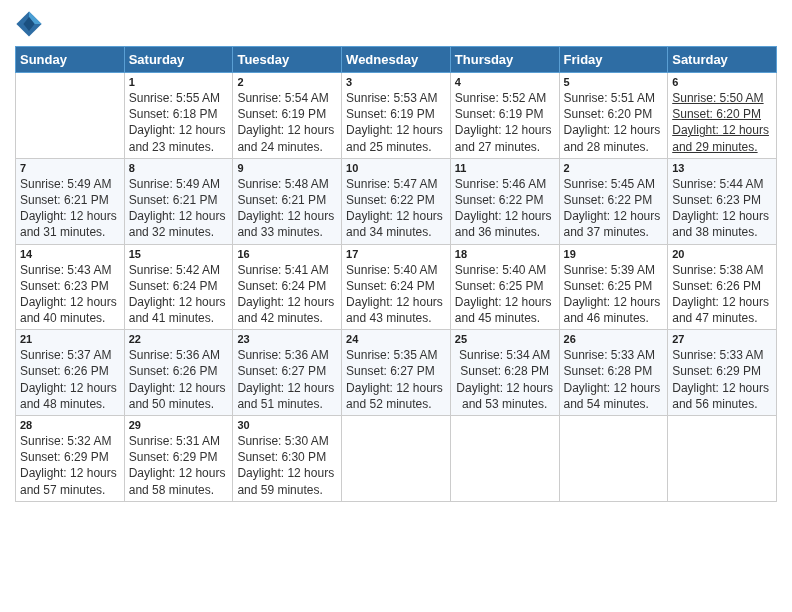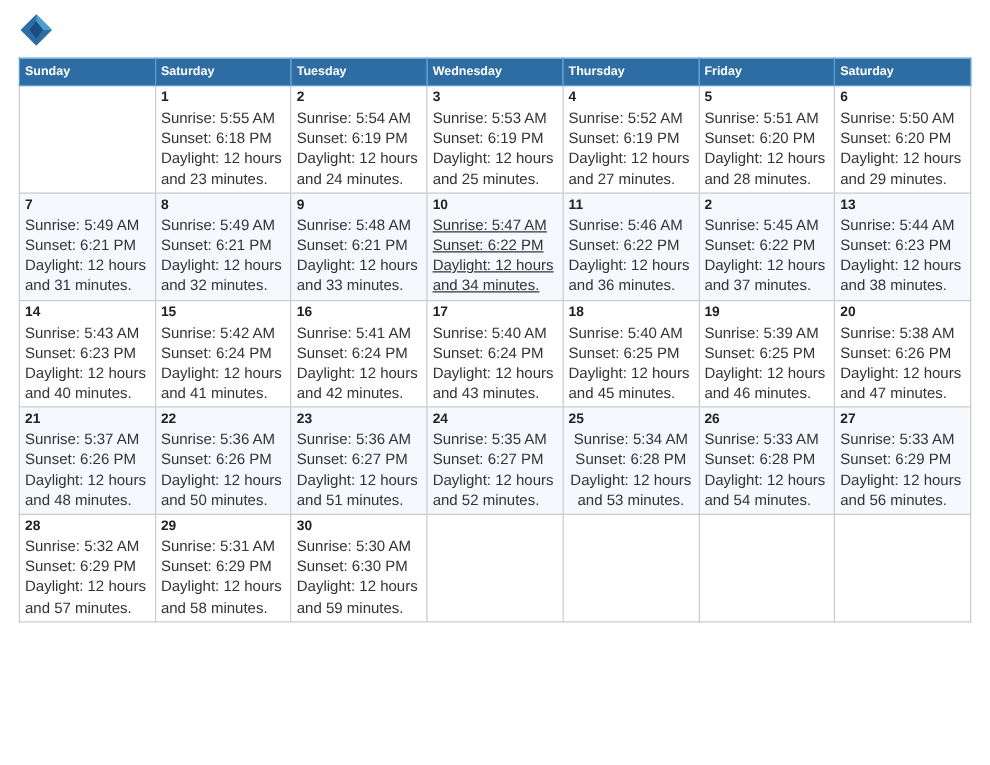--- a/index.html
+++ b/index.html
@@ -51,21 +51,21 @@
     .calendar {
       width: 100%;
       border-collapse: collapse;
       font-size: 9.5px;
     }
     .calendar thead th {
       background: #2e6da4;
       color: #fff;
       padding: 5px 4px;
       text-align: left;
-      font-size: 10px;
+      font-size: 13px;
       font-weight: bold;
       border: 1px solid #5a9fd4;
     }
     .calendar tbody td {
       border: 1px solid #ccc;
       vertical-align: top;
       padding: 3px 4px;
       width: calc(100% / 7);
       height: 82px;
     }
@@ -158,21 +158,21 @@
           </td>
           <td>
             <span class="day-num">5</span>
             <div class="cell-info" style="white-space: pre-line;">Sunrise: 5:51 AM
 Sunset: 6:20 PM
 Daylight: 12 hours
 and 28 minutes.</div>
           </td>
           <td>
             <span class="day-num">6</span>
-            <div class="cell-info" style="white-space: pre-line;">Sunrise: 5:50 AM
+            <div class="cell-info" style="white-space: pre-line; text-decoration: underline;">Sunrise: 5:50 AM
 Sunset: 6:20 PM
 Daylight: 12 hours
 and 29 minutes.</div>
           </td>
         </tr>
         <tr>
           <td>
             <span class="day-num">7</span>
             <div class="cell-info" style="white-space: pre-line;">Sunrise: 5:49 AM
 Sunset: 6:21 PM
@@ -188,21 +188,21 @@
           </td>
           <td>
             <span class="day-num">9</span>
             <div class="cell-info" style="white-space: pre-line;">Sunrise: 5:48 AM
 Sunset: 6:21 PM
 Daylight: 12 hours
 and 33 minutes.</div>
           </td>
           <td>
             <span class="day-num">10</span>
-            <div class="cell-info" style="white-space: pre-line; text-decoration: underline;">Sunrise: 5:47 AM
+            <div class="cell-info" style="white-space: pre-line;">Sunrise: 5:47 AM
 Sunset: 6:22 PM
 Daylight: 12 hours
 and 34 minutes.</div>
           </td>
           <td>
             <span class="day-num">11</span>
             <div class="cell-info" style="white-space: pre-line;">Sunrise: 5:46 AM
 Sunset: 6:22 PM
 Daylight: 12 hours
 and 36 minutes.</div>

